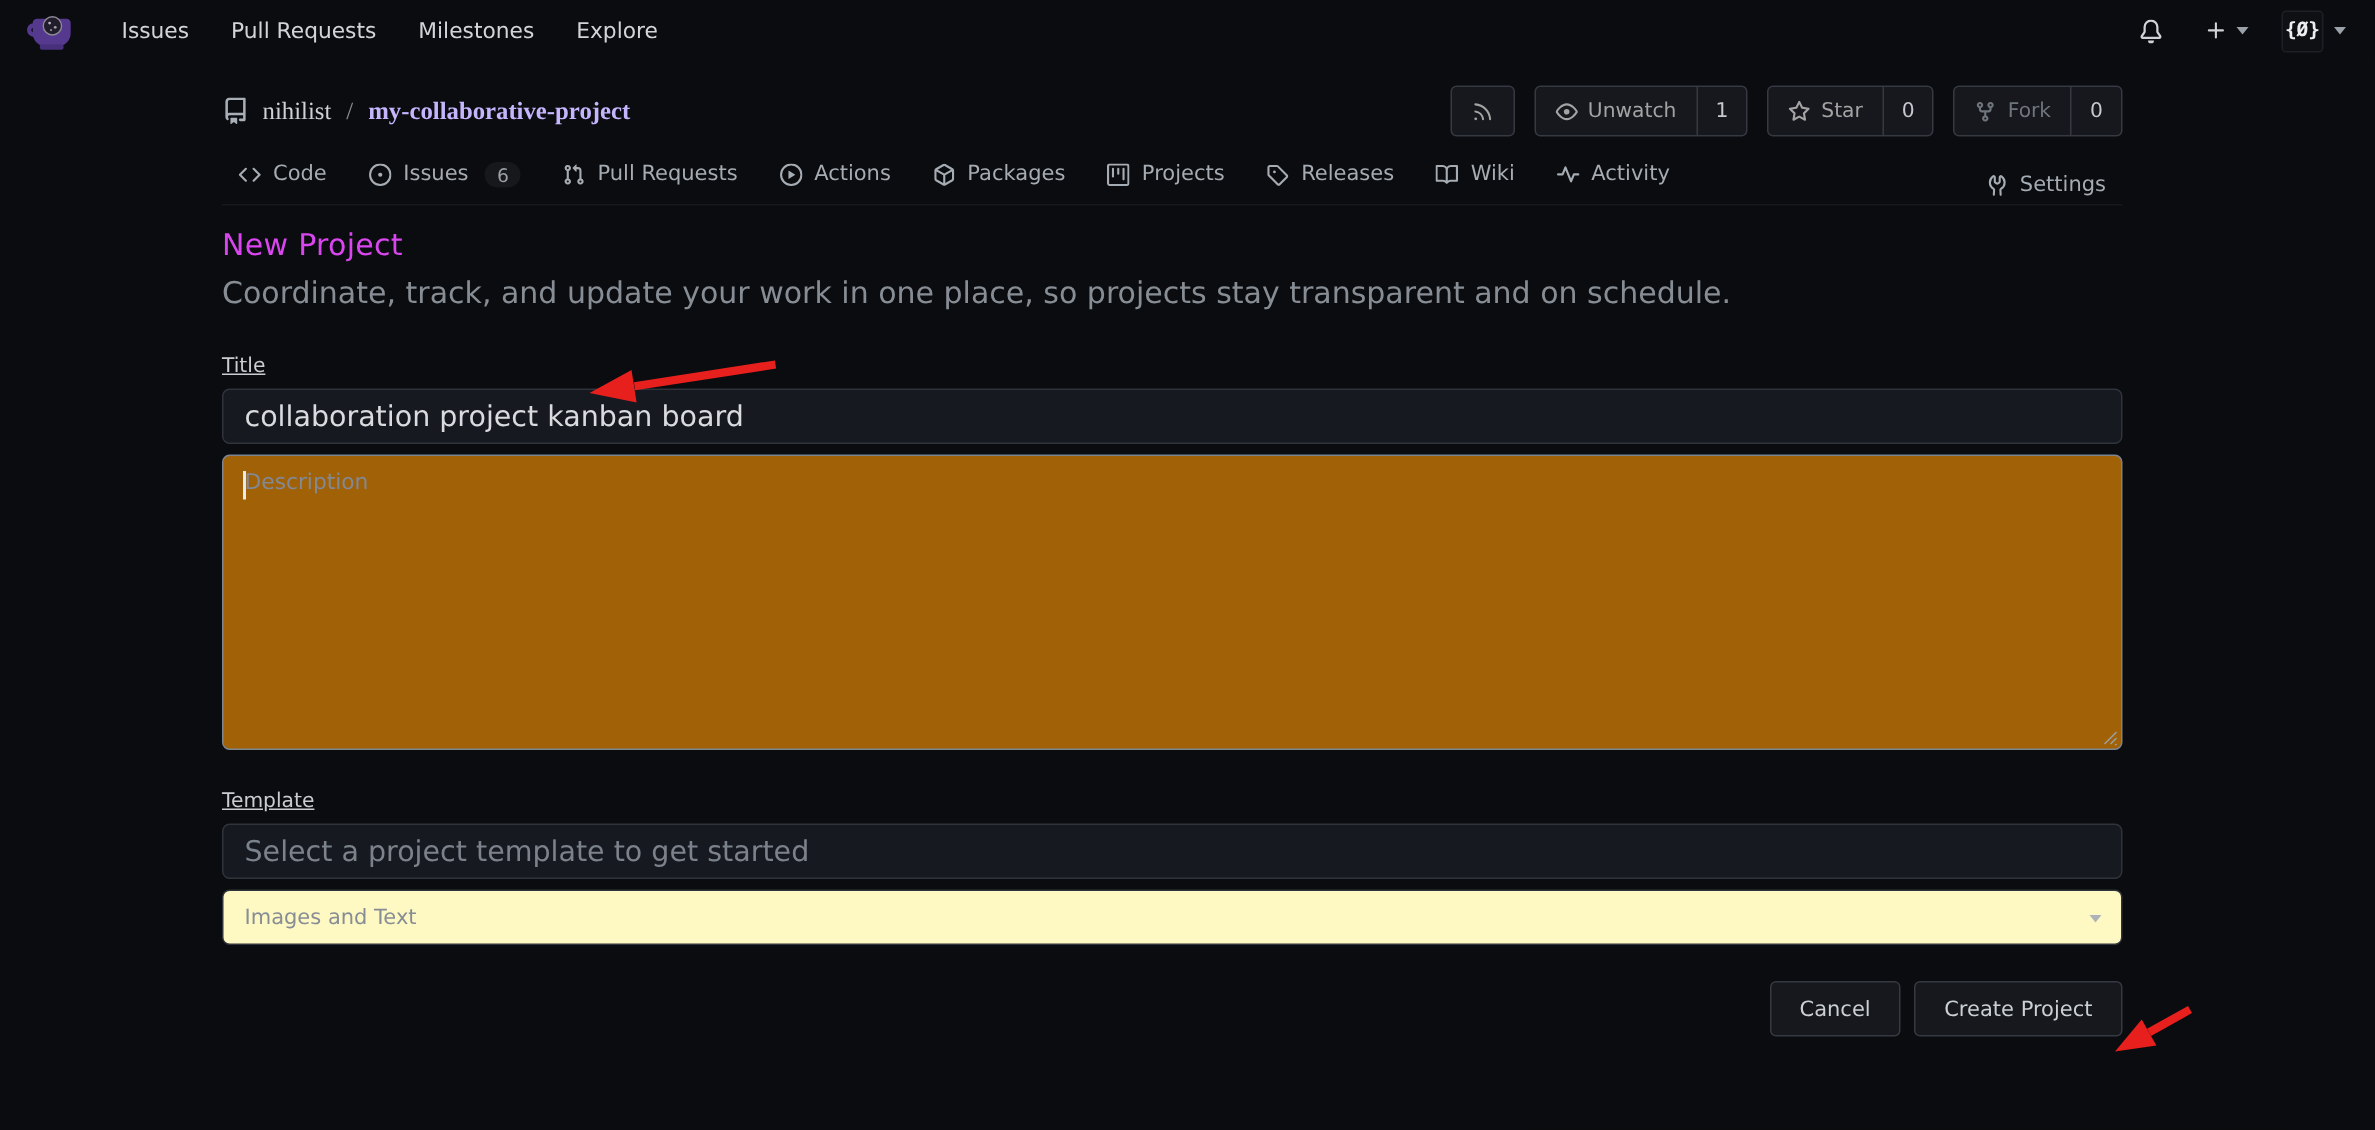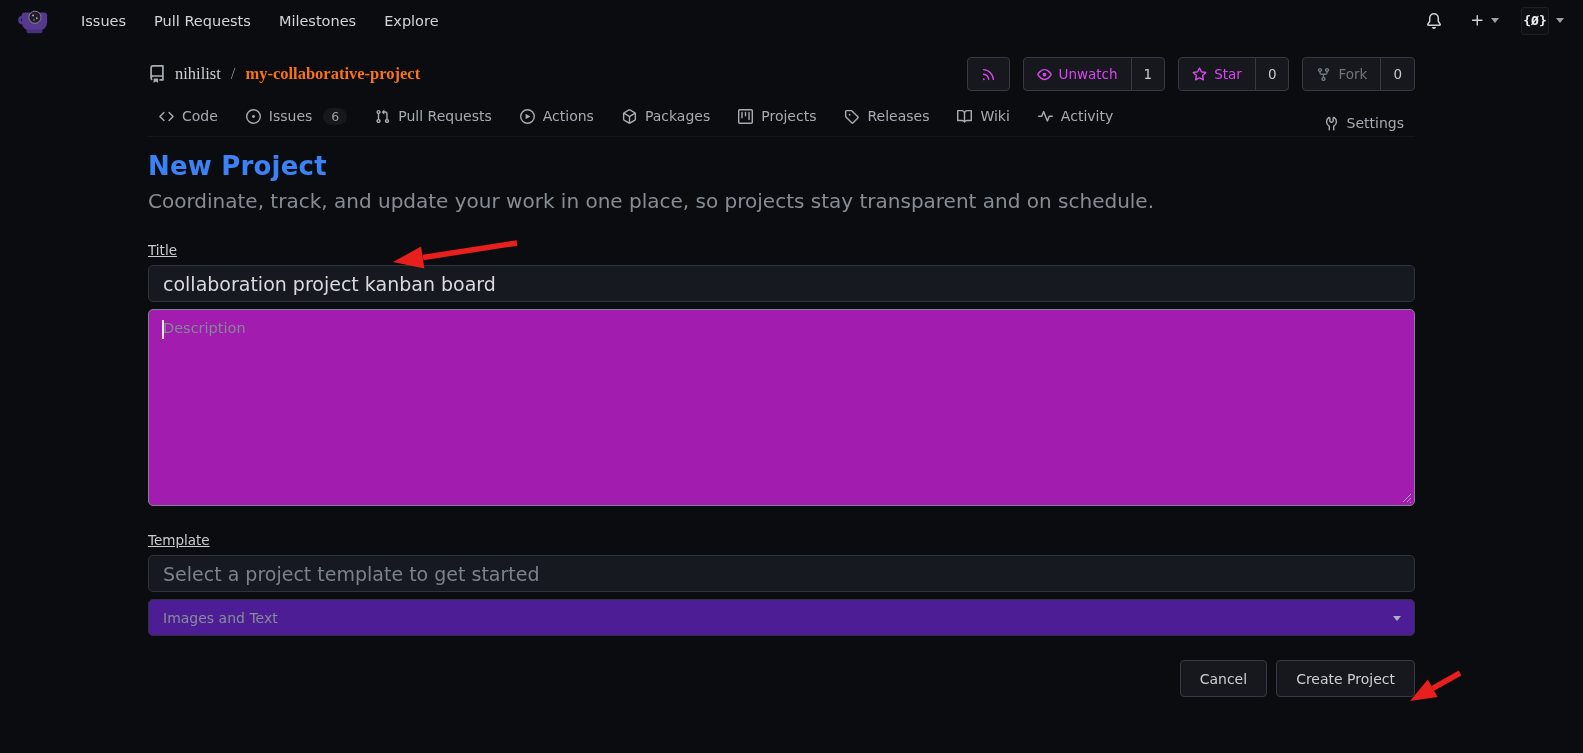--- a/index.html
+++ b/index.html
@@ -27,64 +27,64 @@
     display:flex; align-items:center; justify-content:center;
     color:#eceef0; font-family:"DejaVu Sans Mono",monospace; font-size:13px; font-weight:bold;
   }
 
   
   .repo-header { display:flex; align-items:center; margin:12px 168px 0 148px; height:42px; }
   .repo-title { display:flex; align-items:center; gap:9px; font-size:16.5px; color:#cdd0d4;font-family:Liberation Serif, serif; }
   .repo-title .repo-icon-wrap { color:#a9afb6; }
   .repo-owner { color:#cdd0d4; cursor:pointer; }
   .repo-slash { color:#8b9198; margin:0 1px; }
-  .repo-name { font-weight:bold; color:#f97316; cursor:pointer;text-align:center; }
+  .repo-name { font-weight:bold; color:#c4b5fd; cursor:pointer;text-align:center; }
   .repo-actions { margin-left:auto; display:flex; gap:13px; }
   .btn-group { display:flex; align-items:stretch; height:34px; background:#16181d; border:1px solid #343942; border-radius:4px; overflow:hidden; }
-  .gbtn { display:flex; align-items:center; gap:7px; padding:0 13px; font-size:13.5px; color:#d946ef; cursor:pointer; white-space:nowrap; }
+  .gbtn { display:flex; align-items:center; gap:7px; padding:0 13px; font-size:13.5px; color:#a3a3a3; cursor:pointer; white-space:nowrap; }
   .gbtn.muted { color:#6f757d; }
   .gcount { display:flex; align-items:center; padding:0 12px; font-size:13.5px; color:#c6cad0; border-left:1px solid #343942; cursor:pointer; }
 
   
   .tabs { display:flex; align-items:center; margin:1px 168px 0 148px; height:41px; gap:6px; border-bottom:1px solid #15181c; }
   .tab { display:flex; align-items:center; gap:8px; padding:8px 11px; font-size:14px; color:#a6acb3; cursor:pointer; border-radius:4px; white-space:nowrap; }
   .tab-count { font-size:12.5px; color:#9aa0a7; background:rgba(255,255,255,0.05); border-radius:9px; padding:1px 8px; margin-left:3px; }
   .tab-settings { margin-left:auto;margin-top:14px; }
 
   
   .content { margin:0 168px 0 148px; }
-  h1.page-title { font-size:26px; font-weight:700; color:#3b82f6; margin:14px 0 0 0; letter-spacing:.2px; }
+  h1.page-title { font-size:20px; font-weight:400; color:#d946ef; margin:14px 0 0 0; letter-spacing:.2px; }
   .subtitle { font-size:20px; color:#878d95; margin-top:8px; }
 
   .field-label { font-size:13.5px; color:#c9ccd0;text-decoration:underline; }
   .lbl-title { margin-top:29px; }
   .lbl-desc { margin-top:25px; }
   .lbl-template { margin-top:26px; }
   .lbl-cards { margin-top:26px; }
 
   .text-input {
     display:block; width:100%; height:37px; margin-top:7px; padding:0 14px;
     background:#16191f; border:1px solid #2f343c; border-radius:5px;
     color:#d9dbde; font-size:19px; font-family:inherit; outline:none;
   }
   .text-input::placeholder { color:#7b828b; opacity:1; }
 
   .textarea-wrap { position:relative; margin-top:7px; }
   .desc-textarea {
     display:block; width:100%; height:197px; padding:10px 14px;
-    background:#a21caf; border:1px solid #7d8591; border-radius:5px;
+    background:#a16207; border:1px solid #7d8591; border-radius:5px;
     color:#d9dbde; font-size:14.5px; font-family:inherit; outline:none; resize:none;
   }
   .desc-textarea::placeholder { color:#828894; opacity:1; }
   .text-cursor { position:absolute; left:14px; top:11px; width:1.5px; height:19px; background:#e8eaec; }
   .resize-handle { position:absolute; right:3px; bottom:3px; }
 
   .select-box {
     position:relative; display:flex; align-items:center; width:100%; height:37px; margin-top:7px; padding:0 14px;
-    background:#4c1d95; border:1px solid #2f343c; border-radius:5px;
+    background:#fef9c3; border:1px solid #2f343c; border-radius:5px;
     color:#878d95; font-size:14px; cursor:pointer;
   }
   .select-caret { position:absolute; right:13px; top:16px; width:0; height:0;
     border-left:4.5px solid transparent; border-right:4.5px solid transparent; border-top:5.5px solid #aeb3ba; }
 
   .form-actions { display:flex; justify-content:flex-end; gap:9px; margin-top:24px; }
   .btn {
     height:37px; display:flex; align-items:center; justify-content:center;
     background:#16181d; border:1px solid #343942; border-radius:4px;
     color:#cbd0d5; font-size:14px; font-family:inherit; cursor:pointer; padding:0 19px;

